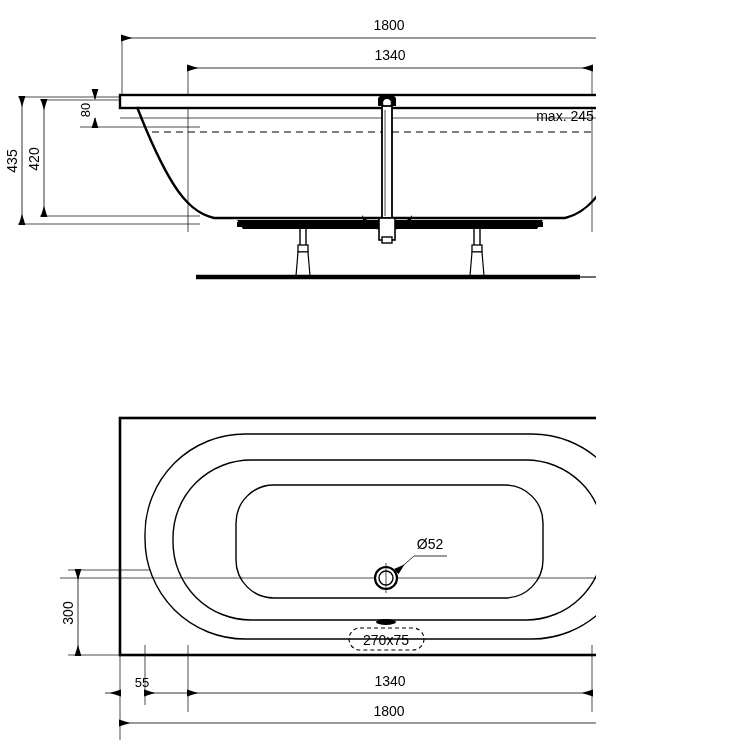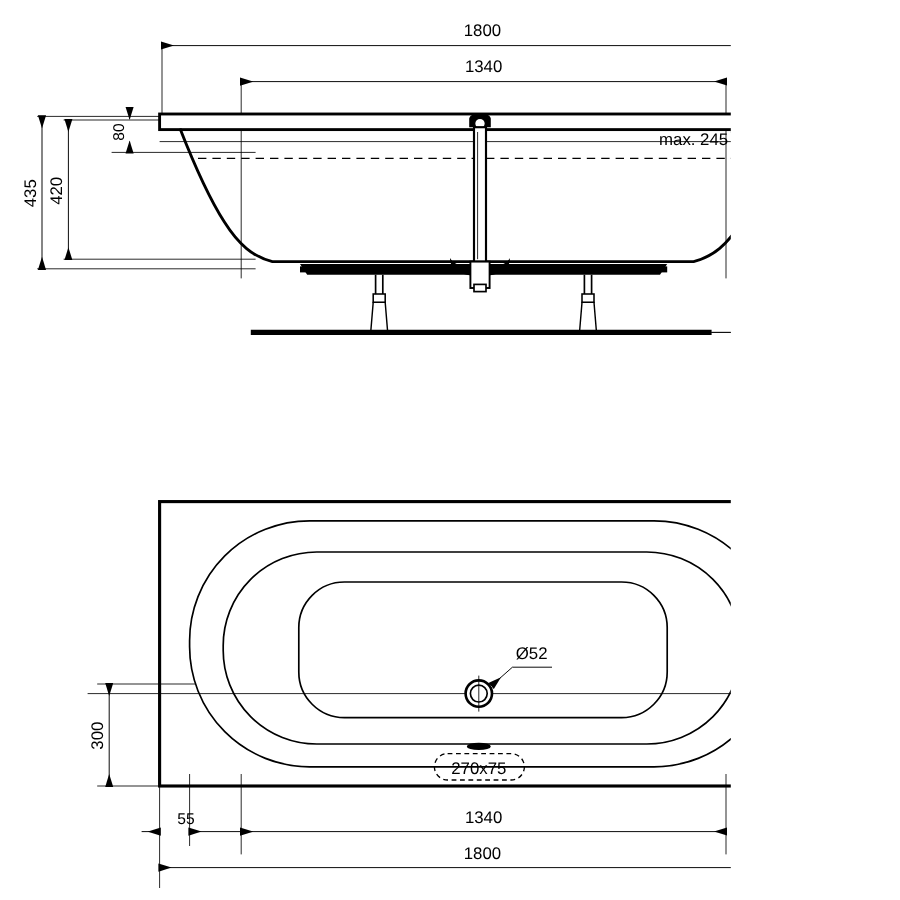--- a/index.html
+++ b/index.html
@@ -9,21 +9,20 @@
   }
   body {
     font-family: "Liberation Sans", sans-serif;
   }
   #sheet {
     position: relative;
     width: 596px;
     height: 750px;
     background: #ffffff;
     overflow: hidden;
-    padding-left: 13px;
   }
   #sheet svg {
     display: block;
   }
   text {
     font-family: "Liberation Sans", sans-serif;
     fill: #000000;
   }
   .dimtext {
     font-size: 14px;

